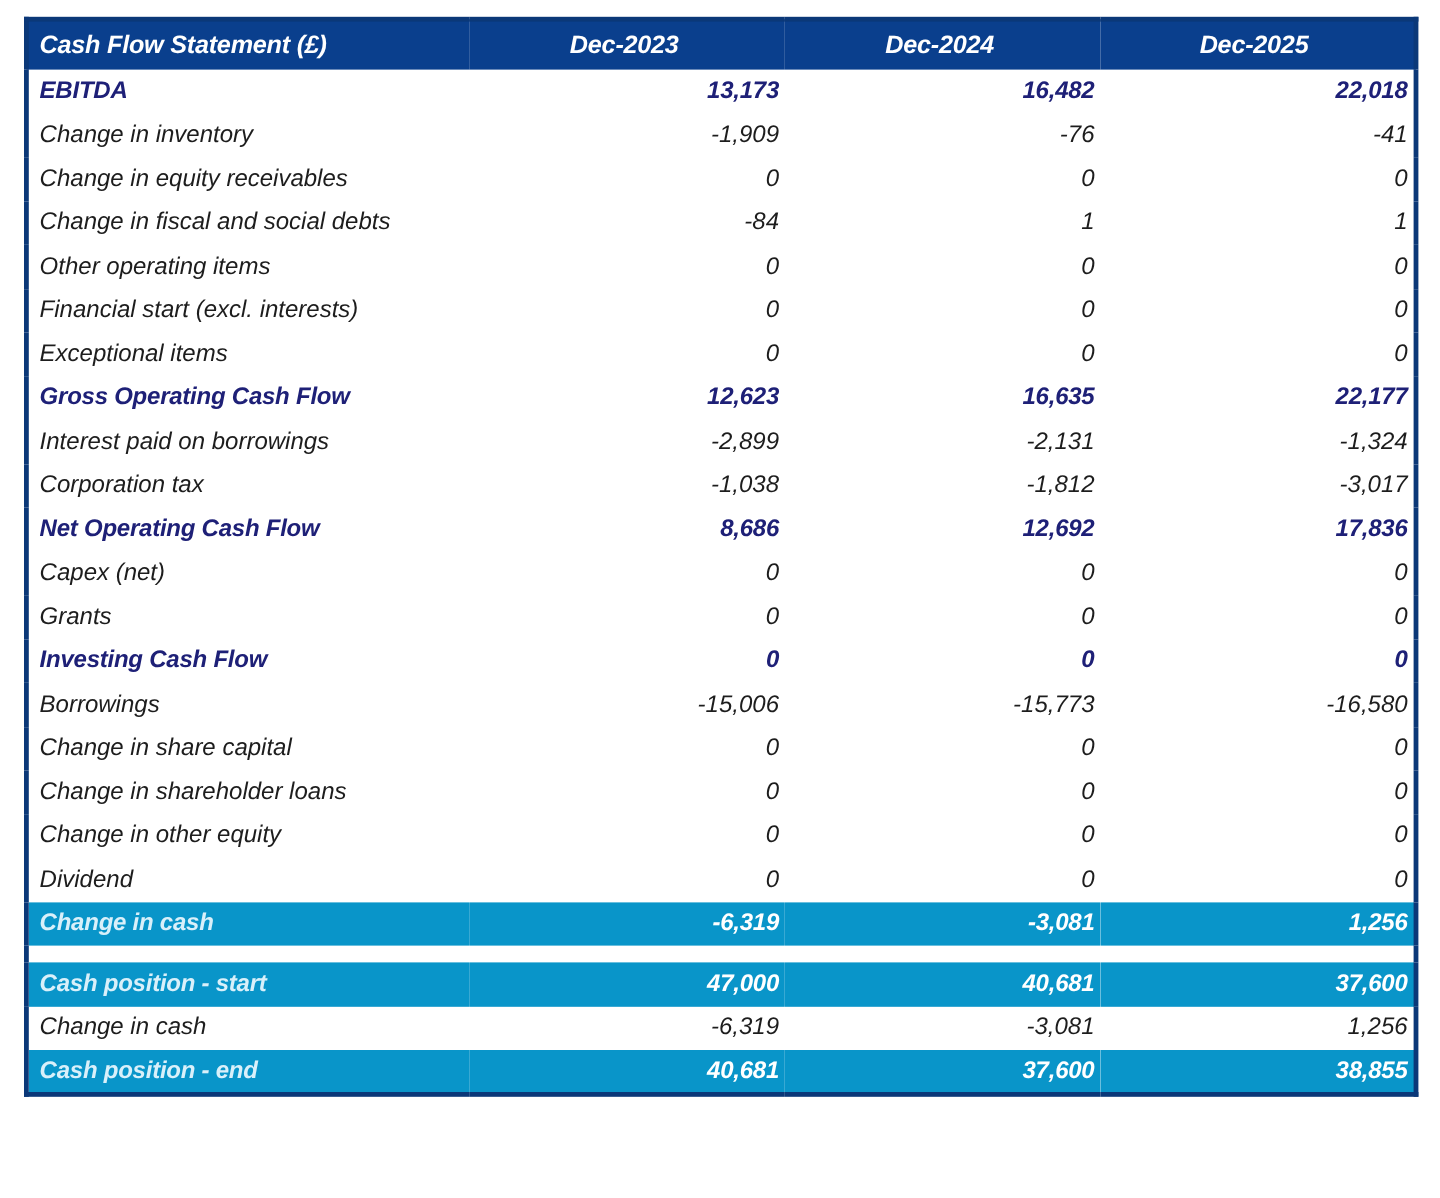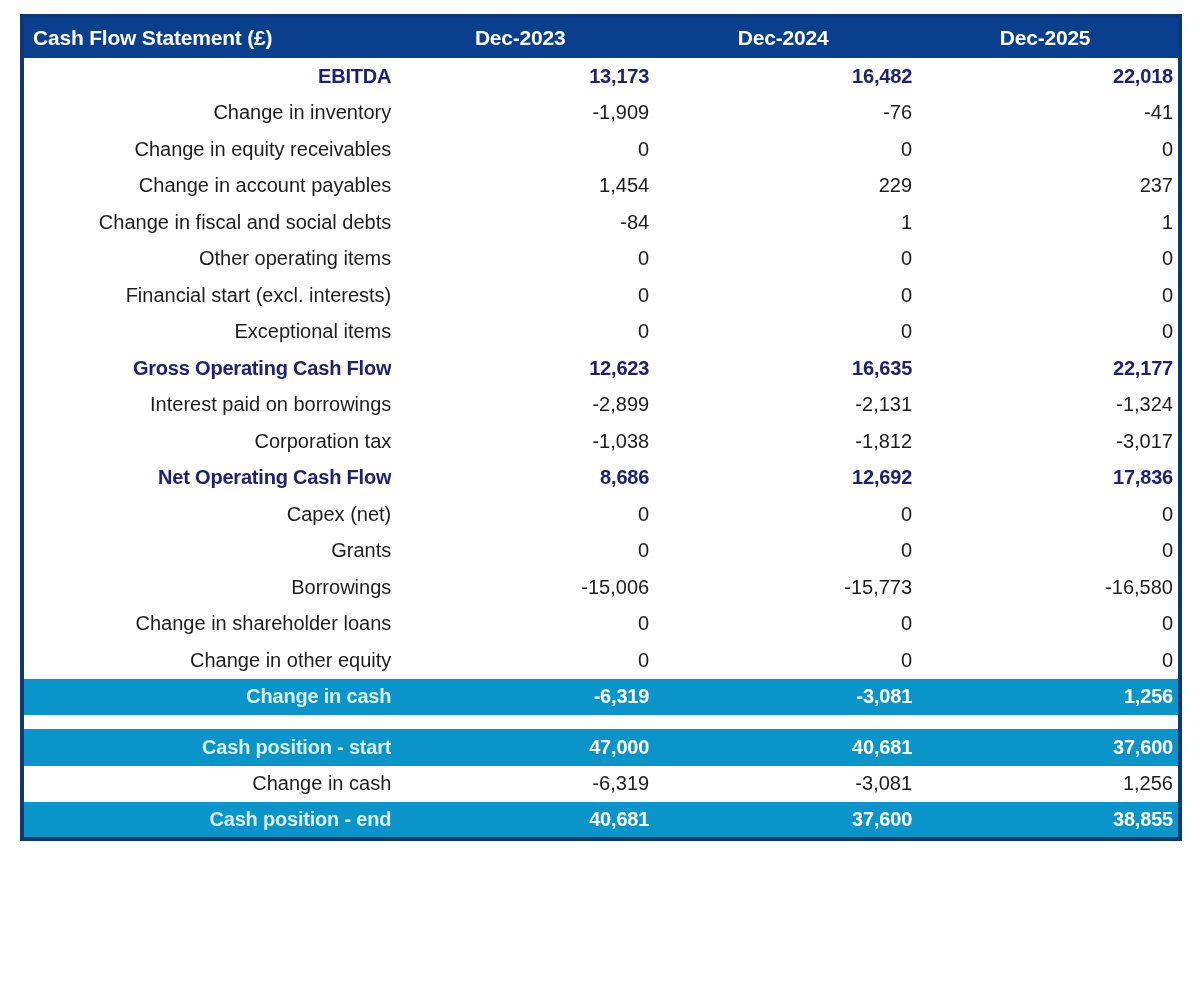--- a/index.html
+++ b/index.html
@@ -2,21 +2,21 @@
 <html><head>
 <meta charset="utf-8">
 <style>
   html,body{margin:0;padding:0;}
   body{
     width:1200px;height:998px;
     background:#ffffff;
     font-family:"Liberation Sans", sans-serif;
     -webkit-font-smoothing:antialiased;
   }
-  .page{position:relative;width:1200px;height:998px;}
+  .page{position:relative;width:1200px;height:998px;font-style:italic;}
   table.cf-table{
     position:absolute;left:20px;top:14px;
     width:1162px;
     border-collapse:collapse;
     table-layout:fixed;
     border:4px solid #0b3878;
     background:#ffffff;
   }
   col.c-label{width:368px;}
   col.c-num{width:262px;}
@@ -32,21 +32,21 @@
   }
   thead th.label{text-align:left;padding-left:9px;}
   thead th.num{padding-right:5px;}
   tbody td{
     font-size:20px;
     padding:0;
     white-space:nowrap;
     overflow:hidden;
   }
   tbody tr.row{height:36.5px;}
-  tbody td.label{text-align:right;padding-left:9px;color:#1d1d1d;}
+  tbody td.label{text-align:left;padding-left:9px;color:#1d1d1d;}
   tbody td.num{text-align:right;padding-right:5px;color:#1d1d1d;}
   tr.total td{color:#1e2077 !important;font-weight:bold;letter-spacing:-0.2px;}
   tr.highlight td{
     background:#0995c9;
     font-weight:bold;
     letter-spacing:-0.2px;
   }
   tr.highlight td.label{color:#d9f0fa;}
   tr.highlight td.num{color:#ffffff;}
   
@@ -86,26 +86,20 @@
           <td class="num">-76</td>
           <td class="num">-41</td>
         </tr>
         <tr class="row normal">
           <td class="label">Change in equity receivables</td>
           <td class="num">0</td>
           <td class="num">0</td>
           <td class="num">0</td>
         </tr>
         <tr class="row normal">
-          <td class="label">Change in account payables</td>
-          <td class="num">1,454</td>
-          <td class="num">229</td>
-          <td class="num">237</td>
-        </tr>
-        <tr class="row normal">
           <td class="label">Change in fiscal and social debts</td>
           <td class="num">-84</td>
           <td class="num">1</td>
           <td class="num">1</td>
         </tr>
         <tr class="row normal">
           <td class="label">Other operating items</td>
           <td class="num">0</td>
           <td class="num">0</td>
           <td class="num">0</td>
@@ -151,34 +145,52 @@
           <td class="num">0</td>
           <td class="num">0</td>
           <td class="num">0</td>
         </tr>
         <tr class="row normal">
           <td class="label">Grants</td>
           <td class="num">0</td>
           <td class="num">0</td>
           <td class="num">0</td>
         </tr>
+        <tr class="row total">
+          <td class="label">Investing Cash Flow</td>
+          <td class="num">0</td>
+          <td class="num">0</td>
+          <td class="num">0</td>
+        </tr>
         <tr class="row normal">
           <td class="label">Borrowings</td>
           <td class="num">-15,006</td>
           <td class="num">-15,773</td>
           <td class="num">-16,580</td>
         </tr>
         <tr class="row normal">
+          <td class="label">Change in share capital</td>
+          <td class="num">0</td>
+          <td class="num">0</td>
+          <td class="num">0</td>
+        </tr>
+        <tr class="row normal">
           <td class="label">Change in shareholder loans</td>
           <td class="num">0</td>
           <td class="num">0</td>
           <td class="num">0</td>
         </tr>
         <tr class="row normal">
           <td class="label">Change in other equity</td>
+          <td class="num">0</td>
+          <td class="num">0</td>
+          <td class="num">0</td>
+        </tr>
+        <tr class="row normal">
+          <td class="label">Dividend</td>
           <td class="num">0</td>
           <td class="num">0</td>
           <td class="num">0</td>
         </tr>
         <tr class="row highlight">
           <td class="label">Change in cash</td>
           <td class="num">-6,319</td>
           <td class="num">-3,081</td>
           <td class="num">1,256</td>
         </tr>

